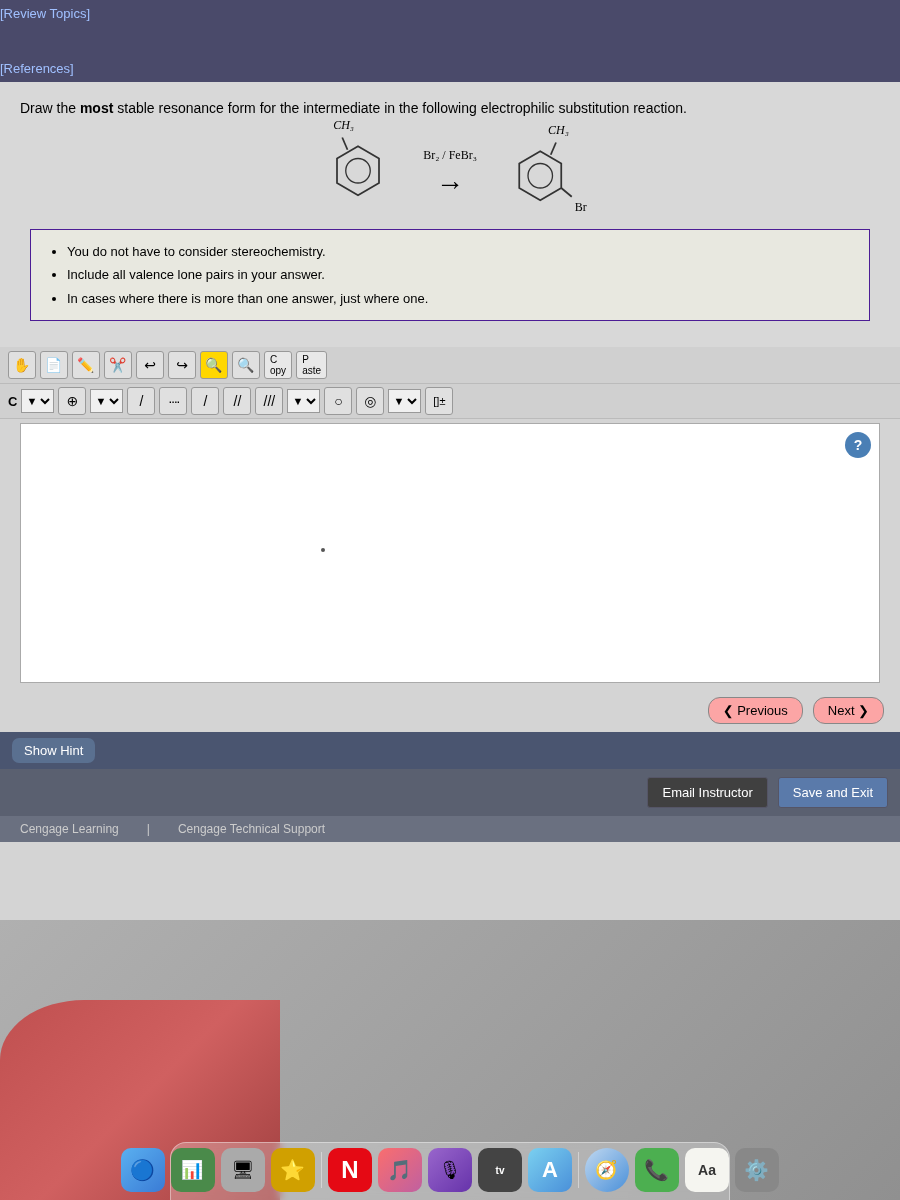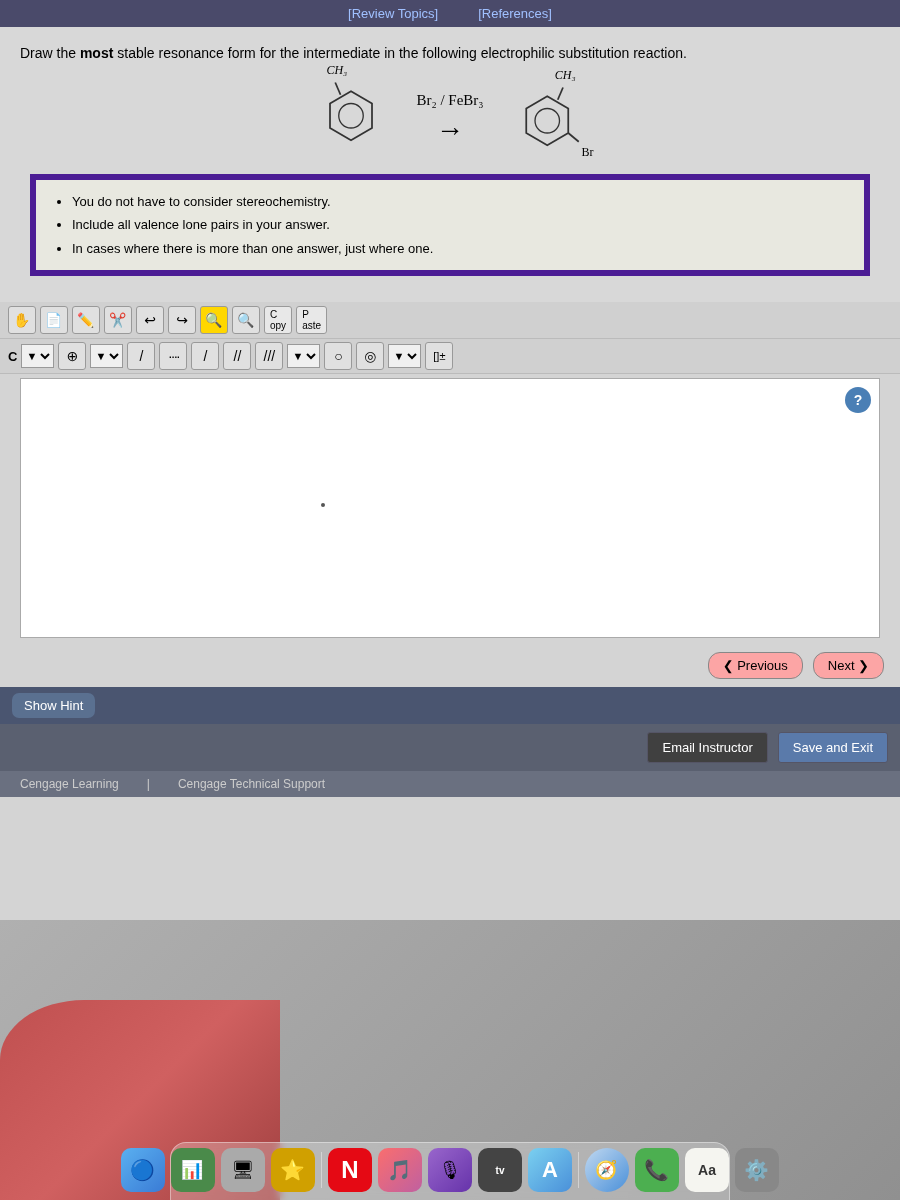--- a/index.html
+++ b/index.html
@@ -17,20 +17,21 @@
       height: 920px;
       position: relative;
     }
 
     .top-bar {
       background: #4a4a6a;
       display: flex;
       justify-content: center;
       gap: 40px;
       padding: 6px 0;
+      flex-direction: column;
     }
 
     .top-bar a {
       color: #a0c0ff;
       text-decoration: none;
       font-size: 13px;
     }
 
     .question-area {
       background: #d8d8d8;
@@ -69,34 +70,34 @@
     }
 
     .reaction-arrow-area {
       display: flex;
       flex-direction: column;
       align-items: center;
       justify-content: center;
     }
 
     .reagent-label {
-      font-size: 15px;
+      font-size: 12px;
       font-family: 'Times New Roman', serif;
       margin-bottom: 4px;
     }
 
     .arrow {
       font-size: 28px;
       color: #000;
       line-height: 1;
     }
 
     .notes-box {
       background: #e8e8e0;
-      border: 6px solid #4c1d95;
+      border: 1px solid #4c1d95;
       padding: 10px 16px;
       margin: 8px 10px 10px 10px;
       font-size: 13px;
       line-height: 1.8;
     }
 
     .notes-box ul {
       list-style: disc;
       padding-left: 20px;
     }

